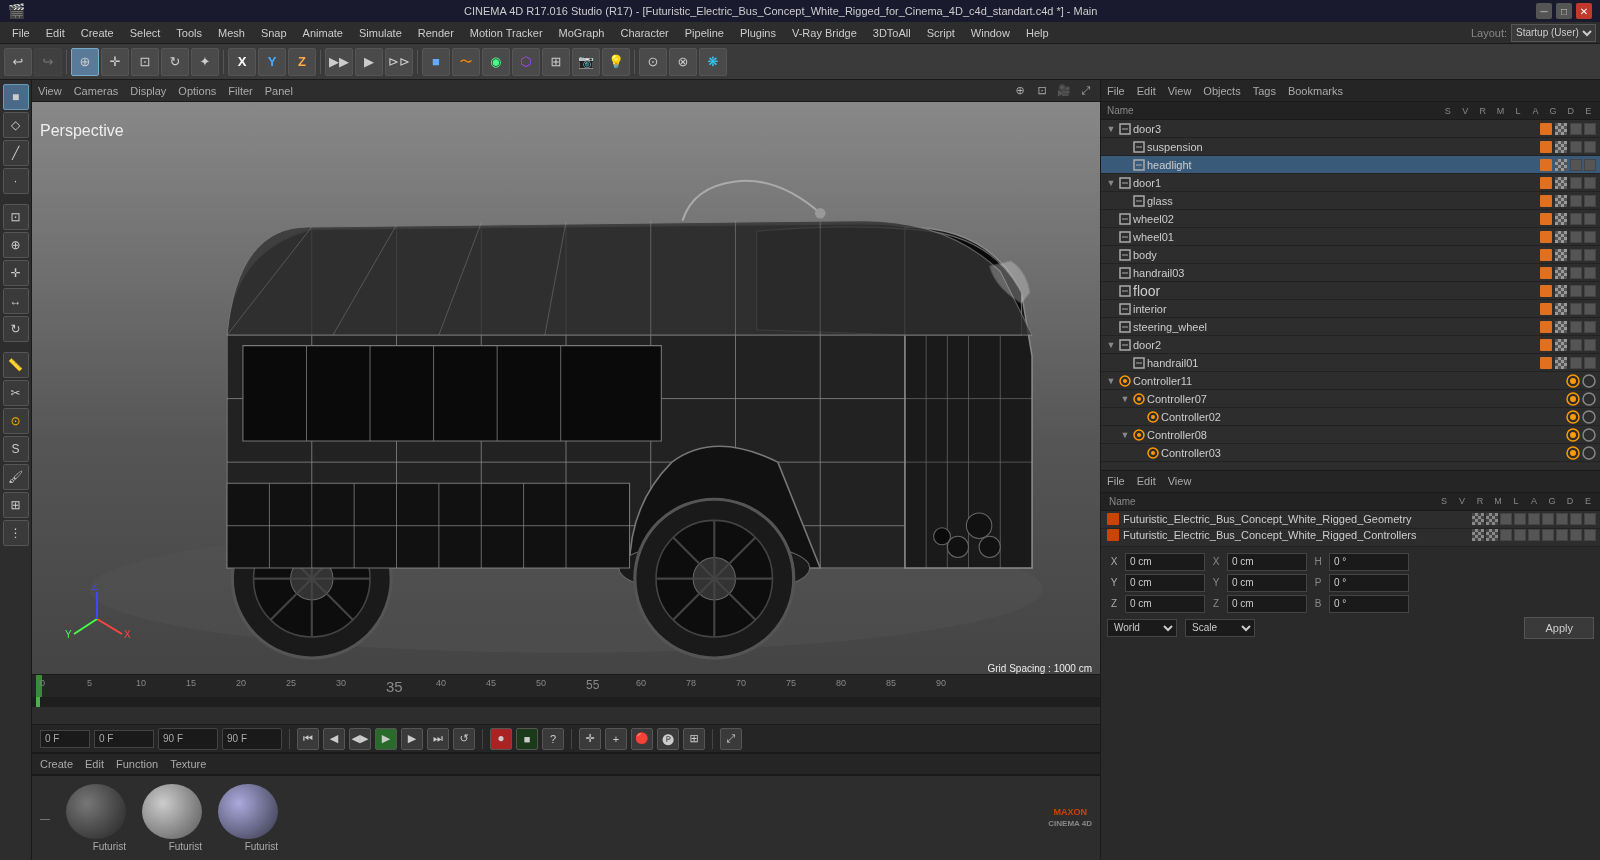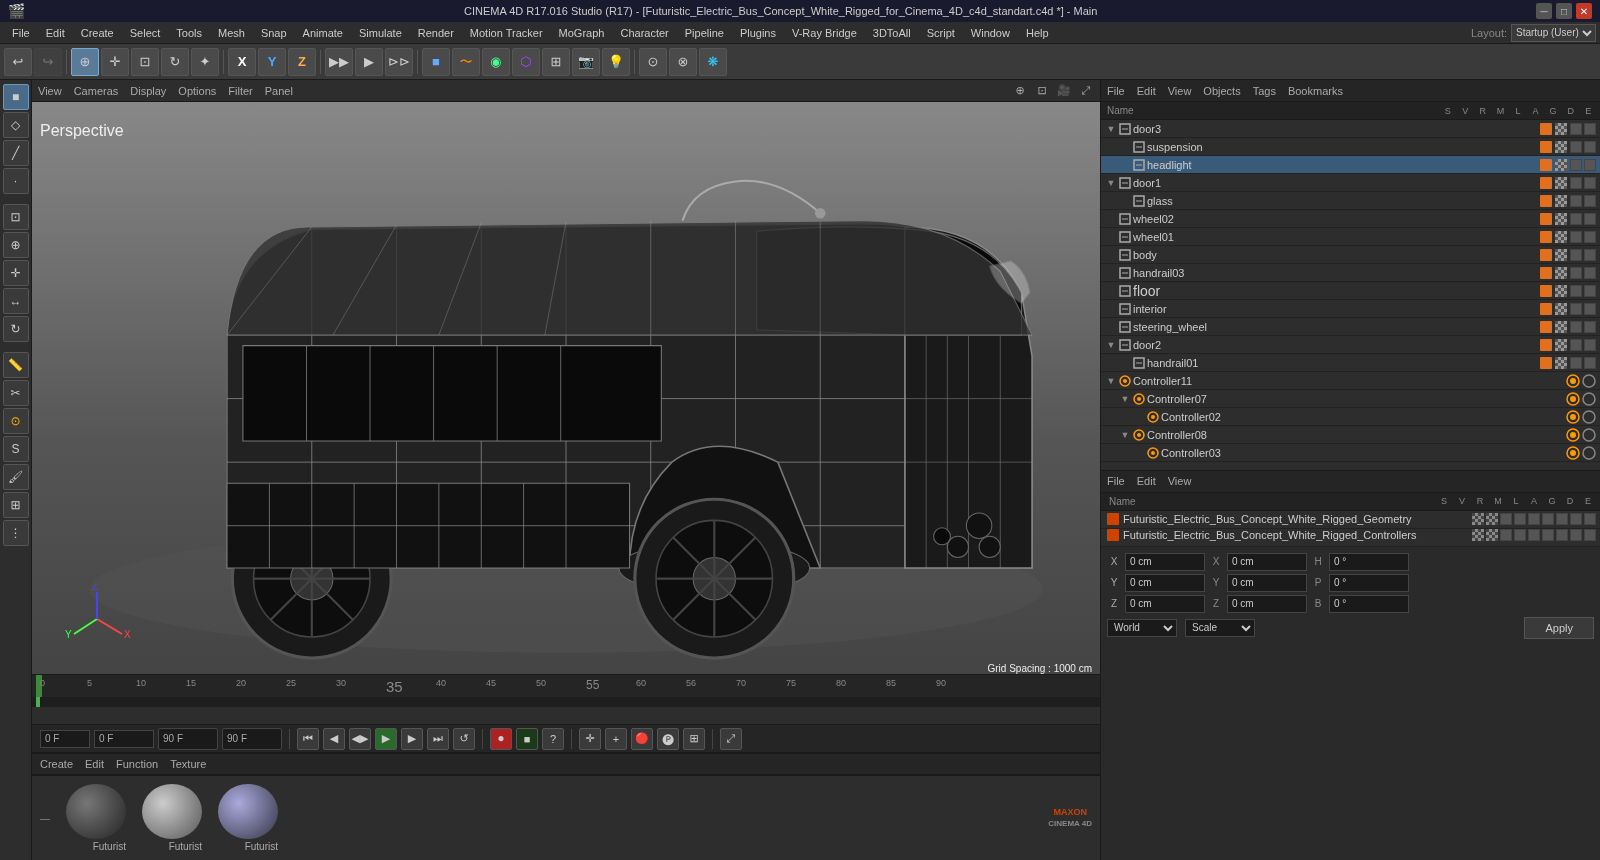--- a/index.html
+++ b/index.html
@@ -364,21 +364,21 @@
           <span style="color:#888; font-size:9px; position:absolute; left:150px; top:3px;">15</span>
           <span style="color:#888; font-size:9px; position:absolute; left:200px; top:3px;">20</span>
           <span style="color:#888; font-size:9px; position:absolute; left:250px; top:3px;">25</span>
           <span style="color:#888; font-size:9px; position:absolute; left:300px; top:3px;">30</span>
           <span style="color:#888; font-size:15px; position:absolute; left:350px; top:3px;">35</span>
           <span style="color:#888; font-size:9px; position:absolute; left:400px; top:3px;">40</span>
           <span style="color:#888; font-size:9px; position:absolute; left:450px; top:3px;">45</span>
           <span style="color:#888; font-size:9px; position:absolute; left:500px; top:3px;">50</span>
           <span style="color:#888; font-size:12px; position:absolute; left:550px; top:3px;">55</span>
           <span style="color:#888; font-size:9px; position:absolute; left:600px; top:3px;">60</span>
-          <span style="color:#888; font-size:9px; position:absolute; left:650px; top:3px;">56</span>
+          <span style="color:#888; font-size:9px; position:absolute; left:650px; top:3px;">78</span>
           <span style="color:#888; font-size:9px; position:absolute; left:700px; top:3px;">70</span>
           <span style="color:#888; font-size:9px; position:absolute; left:750px; top:3px;">75</span>
           <span style="color:#888; font-size:9px; position:absolute; left:800px; top:3px;">80</span>
           <span style="color:#888; font-size:9px; position:absolute; left:850px; top:3px;">85</span>
           <span style="color:#888; font-size:9px; position:absolute; left:900px; top:3px;">90</span>
         </div>
       </div>
       <div id="timeline-frames" style="height:10px; background:#1e1e1e;">
         <div style="position:absolute; left:4px; top:0; width:4px; height:100%; background:#4CAF50;"></div>
       </div>

